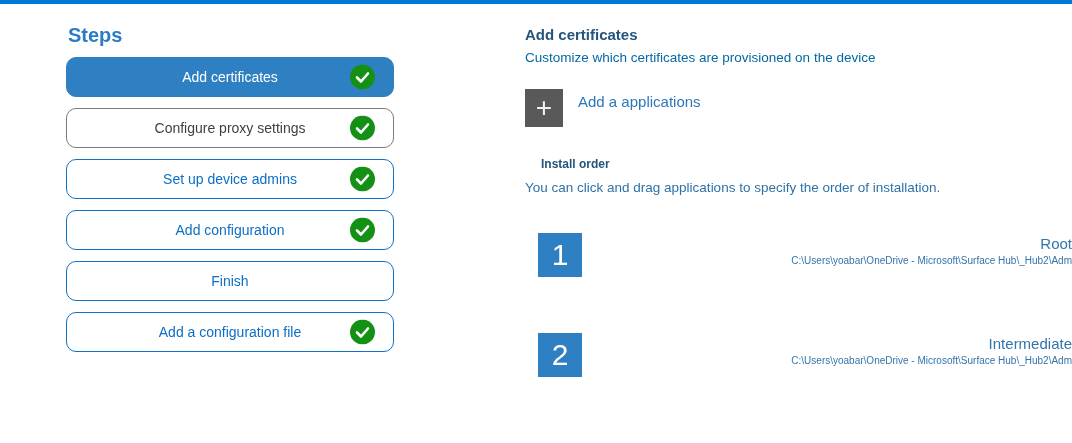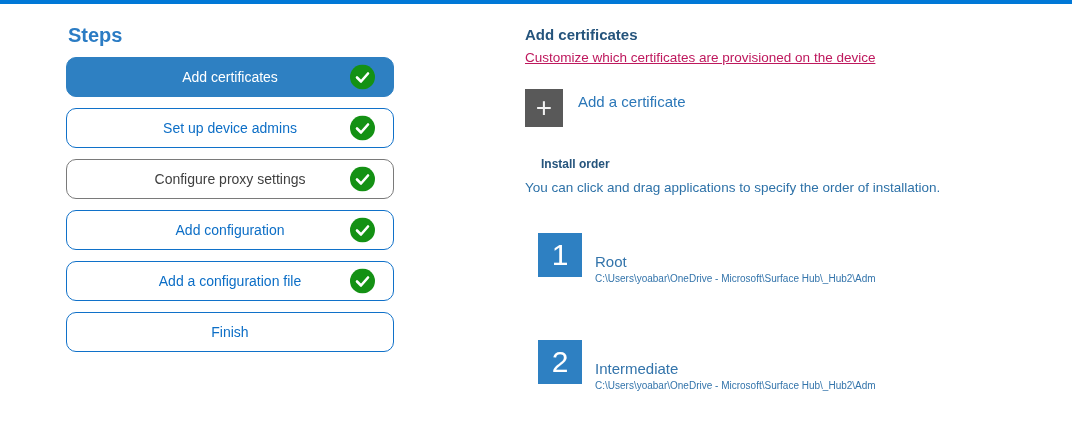--- a/index.html
+++ b/index.html
@@ -78,22 +78,21 @@
   }
   .content-title {
     margin: 0;
     font-size: 15px;
     font-weight: bold;
     color: #25547c;
   }
   .content-subtitle {
     margin: 7px 0 0 0;
     font-size: 13.5px;
-    color: #be185d;
-    text-decoration: underline;
+    color: #0369a1;
   }
   .add-cert-row {
     margin-top: 24px;
     display: flex;
     align-items: flex-start;
     cursor: pointer;
     width: fit-content;
   }
   .plus-tile {
     width: 38px;
@@ -139,24 +138,25 @@
     color: #ffffff;
     display: flex;
     align-items: center;
     justify-content: center;
     font-size: 30px;
     line-height: 1;
     flex: 0 0 auto;
   }
   .install-item-text {
     margin-left: 13px;
-    margin-top: 20px;
+    margin-top: 2px;
     min-width: 0;
     flex: 1 1 auto;
     overflow: hidden;
+    text-align: right;
   }
   .install-item-name {
     font-size: 15px;
     color: #3374ab;
     white-space: nowrap;
     overflow: hidden;
   }
   .install-item-path {
     margin-top: 3px;
     font-size: 10px;
@@ -175,65 +175,65 @@
     <h2 class="steps-title">Steps</h2>
 
     <div class="step-btn active">
       <span>Add certificates</span>
       <svg class="check-badge" viewBox="0 0 25 25">
         <circle cx="12.5" cy="12.5" r="12.5" fill="#149114"></circle>
         <polyline points="7,13 11,17 18,9" fill="none" stroke="#ffffff" stroke-width="2.6" stroke-linecap="round" stroke-linejoin="round"></polyline>
       </svg>
     </div>
 
-    <div class="step-btn">
-      <span>Set up device admins</span>
-      <svg class="check-badge" viewBox="0 0 25 25">
-        <circle cx="12.5" cy="12.5" r="12.5" fill="#149114"></circle>
-        <polyline points="7,13 11,17 18,9" fill="none" stroke="#ffffff" stroke-width="2.6" stroke-linecap="round" stroke-linejoin="round"></polyline>
-      </svg>
-    </div>
-
     <div class="step-btn neutral">
       <span>Configure proxy settings</span>
       <svg class="check-badge" viewBox="0 0 25 25">
         <circle cx="12.5" cy="12.5" r="12.5" fill="#149114"></circle>
         <polyline points="7,13 11,17 18,9" fill="none" stroke="#ffffff" stroke-width="2.6" stroke-linecap="round" stroke-linejoin="round"></polyline>
       </svg>
     </div>
 
+    <div class="step-btn">
+      <span>Set up device admins</span>
+      <svg class="check-badge" viewBox="0 0 25 25">
+        <circle cx="12.5" cy="12.5" r="12.5" fill="#149114"></circle>
+        <polyline points="7,13 11,17 18,9" fill="none" stroke="#ffffff" stroke-width="2.6" stroke-linecap="round" stroke-linejoin="round"></polyline>
+      </svg>
+    </div>
+
 
     <div class="step-btn">
       <span>Add configuration</span>
       <svg class="check-badge" viewBox="0 0 25 25">
         <circle cx="12.5" cy="12.5" r="12.5" fill="#149114"></circle>
         <polyline points="7,13 11,17 18,9" fill="none" stroke="#ffffff" stroke-width="2.6" stroke-linecap="round" stroke-linejoin="round"></polyline>
       </svg>
     </div>
 
     <div class="step-btn">
+      <span>Finish</span>
+    </div>
+
+    <div class="step-btn">
       <span>Add a configuration file</span>
       <svg class="check-badge" viewBox="0 0 25 25">
         <circle cx="12.5" cy="12.5" r="12.5" fill="#149114"></circle>
         <polyline points="7,13 11,17 18,9" fill="none" stroke="#ffffff" stroke-width="2.6" stroke-linecap="round" stroke-linejoin="round"></polyline>
       </svg>
-    </div>
-
-    <div class="step-btn">
-      <span>Finish</span>
     </div>
   </div>
 
   <div class="content">
     <h3 class="content-title">Add certificates</h3>
     <p class="content-subtitle">Customize which certificates are provisioned on the device</p>
 
     <div class="add-cert-row">
       <div class="plus-tile">+</div>
-      <div class="add-cert-label">Add a certificate</div>
+      <div class="add-cert-label">Add a applications</div>
     </div>
 
     <h4 class="install-title">Install order</h4>
     <p class="install-desc">You can click and drag applications to specify the order of installation.</p>
 
     <div class="install-item first">
       <div class="order-tile">1</div>
       <div class="install-item-text">
         <div class="install-item-name">Root</div>
         <div class="install-item-path">C:\Users\yoabar\OneDrive - Microsoft\Surface Hub\_Hub2\Adm</div>

